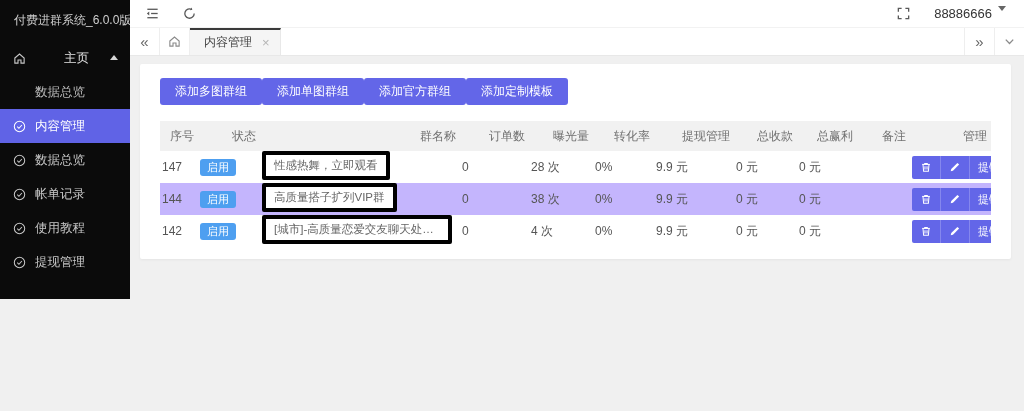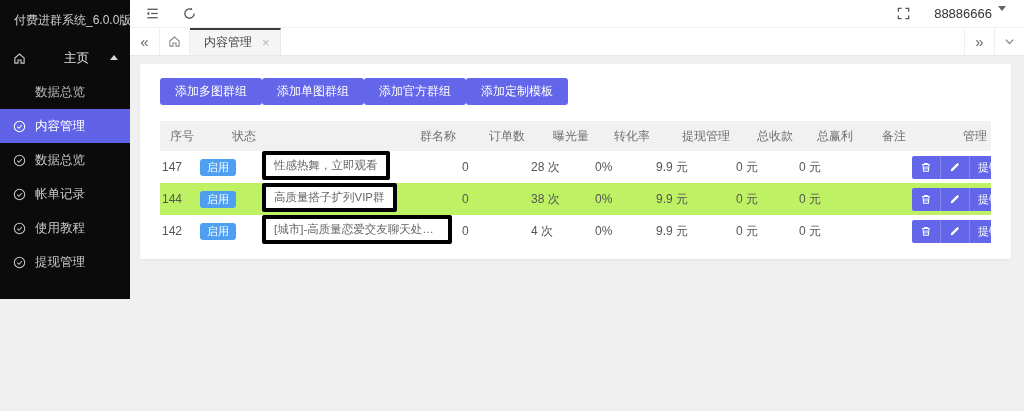--- a/index.html
+++ b/index.html
@@ -108,21 +108,21 @@
   table.grid col.c-manage { width: auto; }
   table.grid th {
     background: #f1f1f1; height: 30px; font-weight: normal;
     text-align: right; font-size: 12px; color: #707070; padding: 0 4px 0 2px;
     white-space: nowrap;
   }
   table.grid td {
     height: 32px; font-size: 12px; color: #555; padding: 0 4px 0 2px;
     white-space: nowrap; overflow: hidden; margin-top: 32px;
   }
-  tr.zebra td { background: #bef264; }
+  tr.zebra td { background: #c4b5fd; }
 
   .badge-enabled {
     display: inline-block; background: #4e9ff0; color: #fff;
     font-size: 11px; border-radius: 3px; padding: 3px 7px; line-height: 1;
     cursor: pointer;
   }
   .name-box {
     display: inline-block; max-width: 190px; overflow: hidden;
     border: 4px solid #000000; border-radius: 2px; background: #fff;
     padding: 3px 8px; font-size: 11.5px; color: #666; cursor: text;

